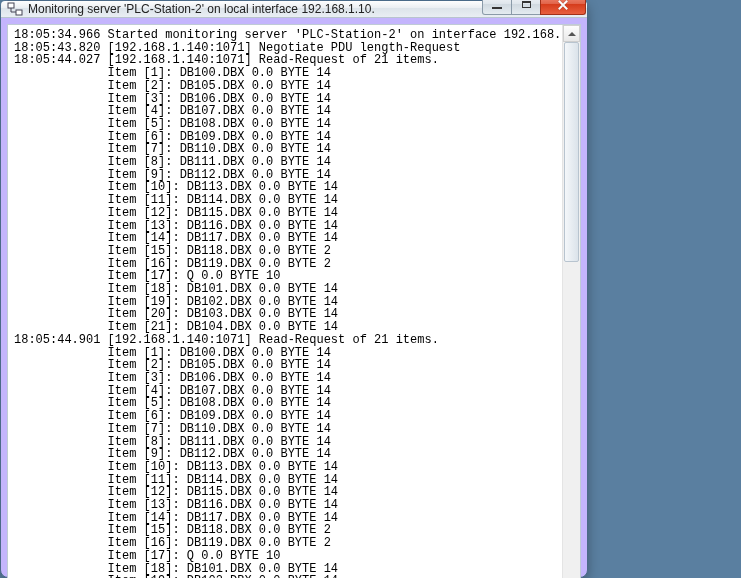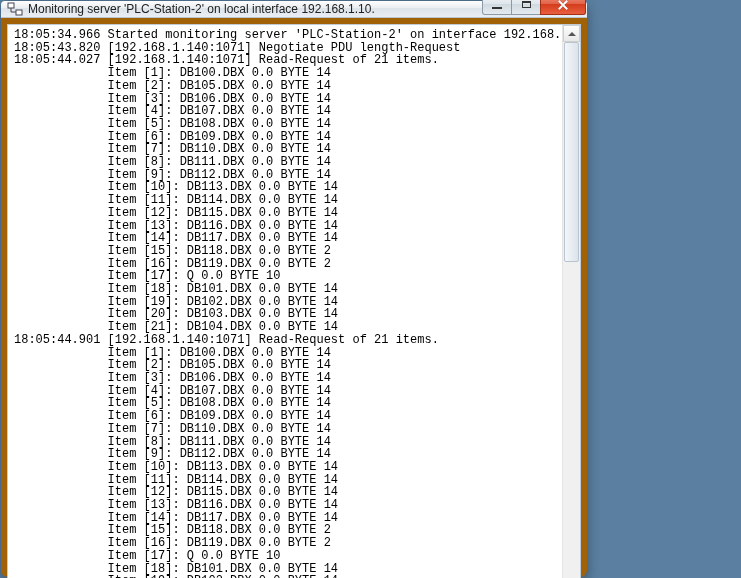--- a/index.html
+++ b/index.html
@@ -10,21 +10,21 @@
     font-family: "Segoe UI", Tahoma, sans-serif;
     background: #5a7fa0;
     overflow: hidden;
   }
   .window {
     position: absolute;
     left: 0;
     top: 0;
     width: 588px;
     height: 578px;
-    background: #a16207;
+    background: #c4b5fd;
     border: 1px solid #4a6a88;
     border-radius: 8px;
     box-shadow: 0 4px 12px rgba(0,0,0,0.3);
     box-sizing: border-box;
     display: flex;
     flex-direction: column;
   }
   .titlebar {
     height: 28px;
     background: linear-gradient(to bottom, #fefefe 0%, #eaeef2 45%, #dde4ea 46%, #e9eef3 100%);

